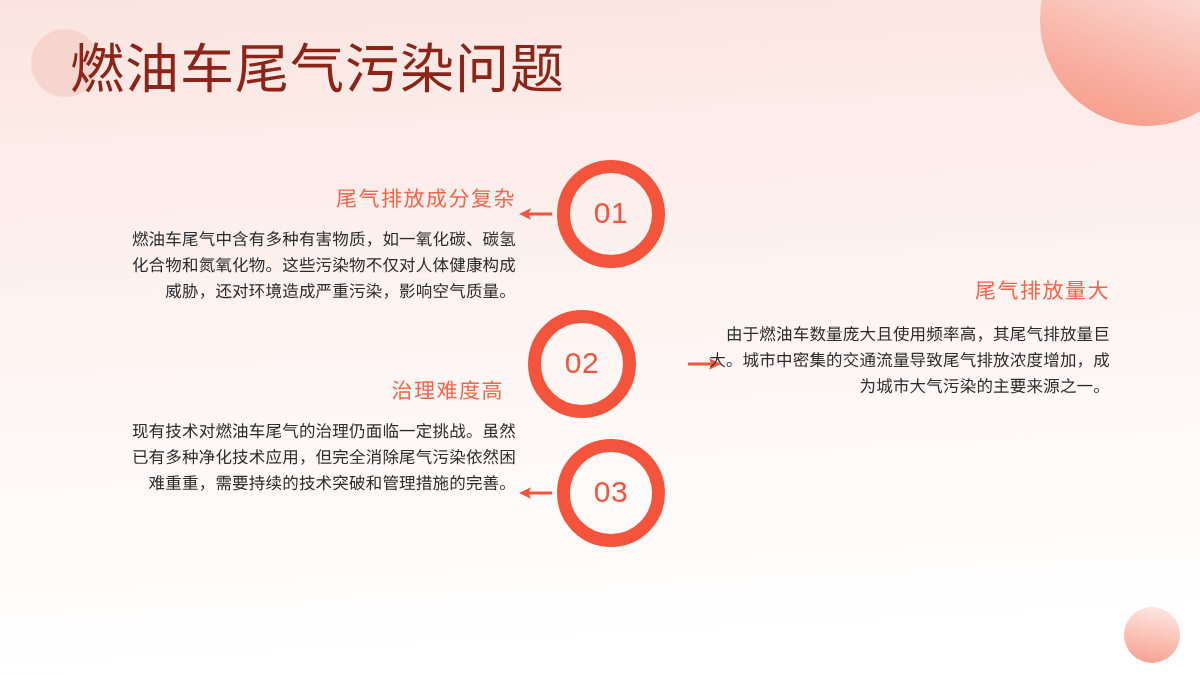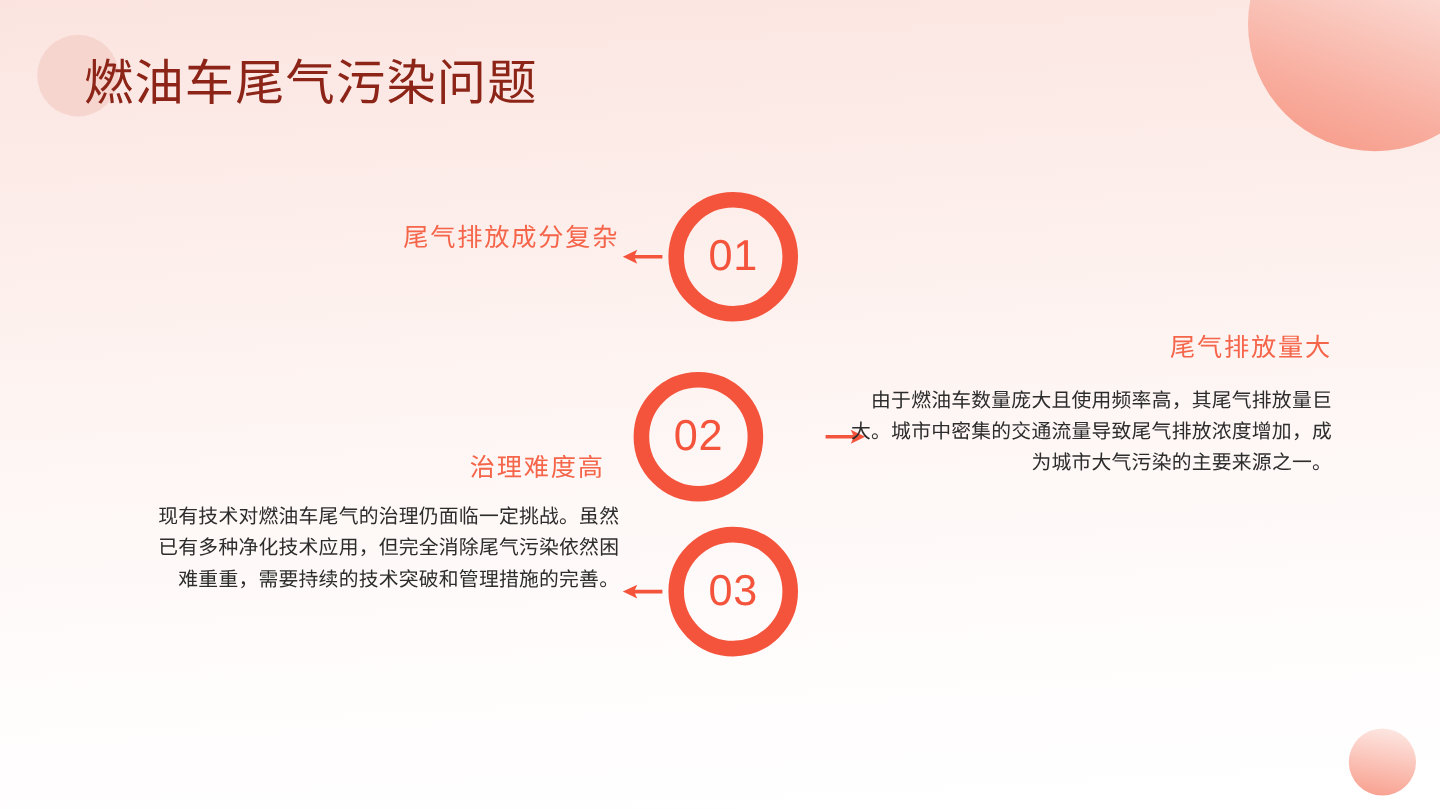--- a/index.html
+++ b/index.html
@@ -56,42 +56,42 @@
     height: 68px;
     border-radius: 50%;
     background: #F7D5CF;
   }
 
   
   .title {
     position: absolute;
     left: 70px;
     top: 44px;
-    font-size: 41px;
+    font-size: 54px;
     line-height: 50px;
     font-weight: 400;
     letter-spacing: 1px;
     color: #8C2518;
     white-space: nowrap;
   }
 
   
   .circle {
     position: absolute;
     width: 108px;
     height: 108px;
     box-sizing: border-box;
     border: 13px solid #F4543C;
     border-radius: 50%;
     display: flex;
     align-items: center;
     justify-content: center;
   }
   .circle .num {
-    font-size: 36px;
+    font-size: 30px;
     line-height: 42px;
     color: #F4543C;
     font-weight: 400;
     letter-spacing: 0.5px;
     transform: translateY(-1px);
   }
   #circle-01 { left: 557px; top: 160px; }
   #circle-02 { left: 528px; top: 310px; justify-content: center; }
   #circle-03 { left: 557px; top: 439px; }
 
@@ -164,20 +164,21 @@
     <span class="num">01</span>
   </div>
   <div class="arrow" id="arrow-01">
     <svg width="34" height="16" viewBox="0 0 34 16">
       <path d="M33 8 L7 8" stroke="#F4543C" stroke-width="3" fill="none" stroke-linecap="butt"></path>
       <path d="M0 8 L12 2.2 L9.5 8 L12 13.8 Z" fill="#F4543C"></path>
     </svg>
   </div>
   <div class="block right-align" id="block-01">
     <div class="heading">尾气排放成分复杂</div>
+    <div class="body">燃油车尾气中含有多种有害物质，如一氧化碳、碳氢化合物和氮氧化物。这些污染物不仅对人体健康构成威胁，还对环境造成严重污染，影响空气质量。</div>
   </div>
 
   <div class="circle" id="circle-02">
     <span class="num">02</span>
   </div>
   <div class="arrow" id="arrow-02">
     <svg width="34" height="16" viewBox="0 0 34 16">
       <path d="M1 8 L27 8" stroke="#F4543C" stroke-width="3" fill="none" stroke-linecap="butt"></path>
       <path d="M34 8 L22 2.2 L24.5 8 L22 13.8 Z" fill="#F4543C"></path>
     </svg>

